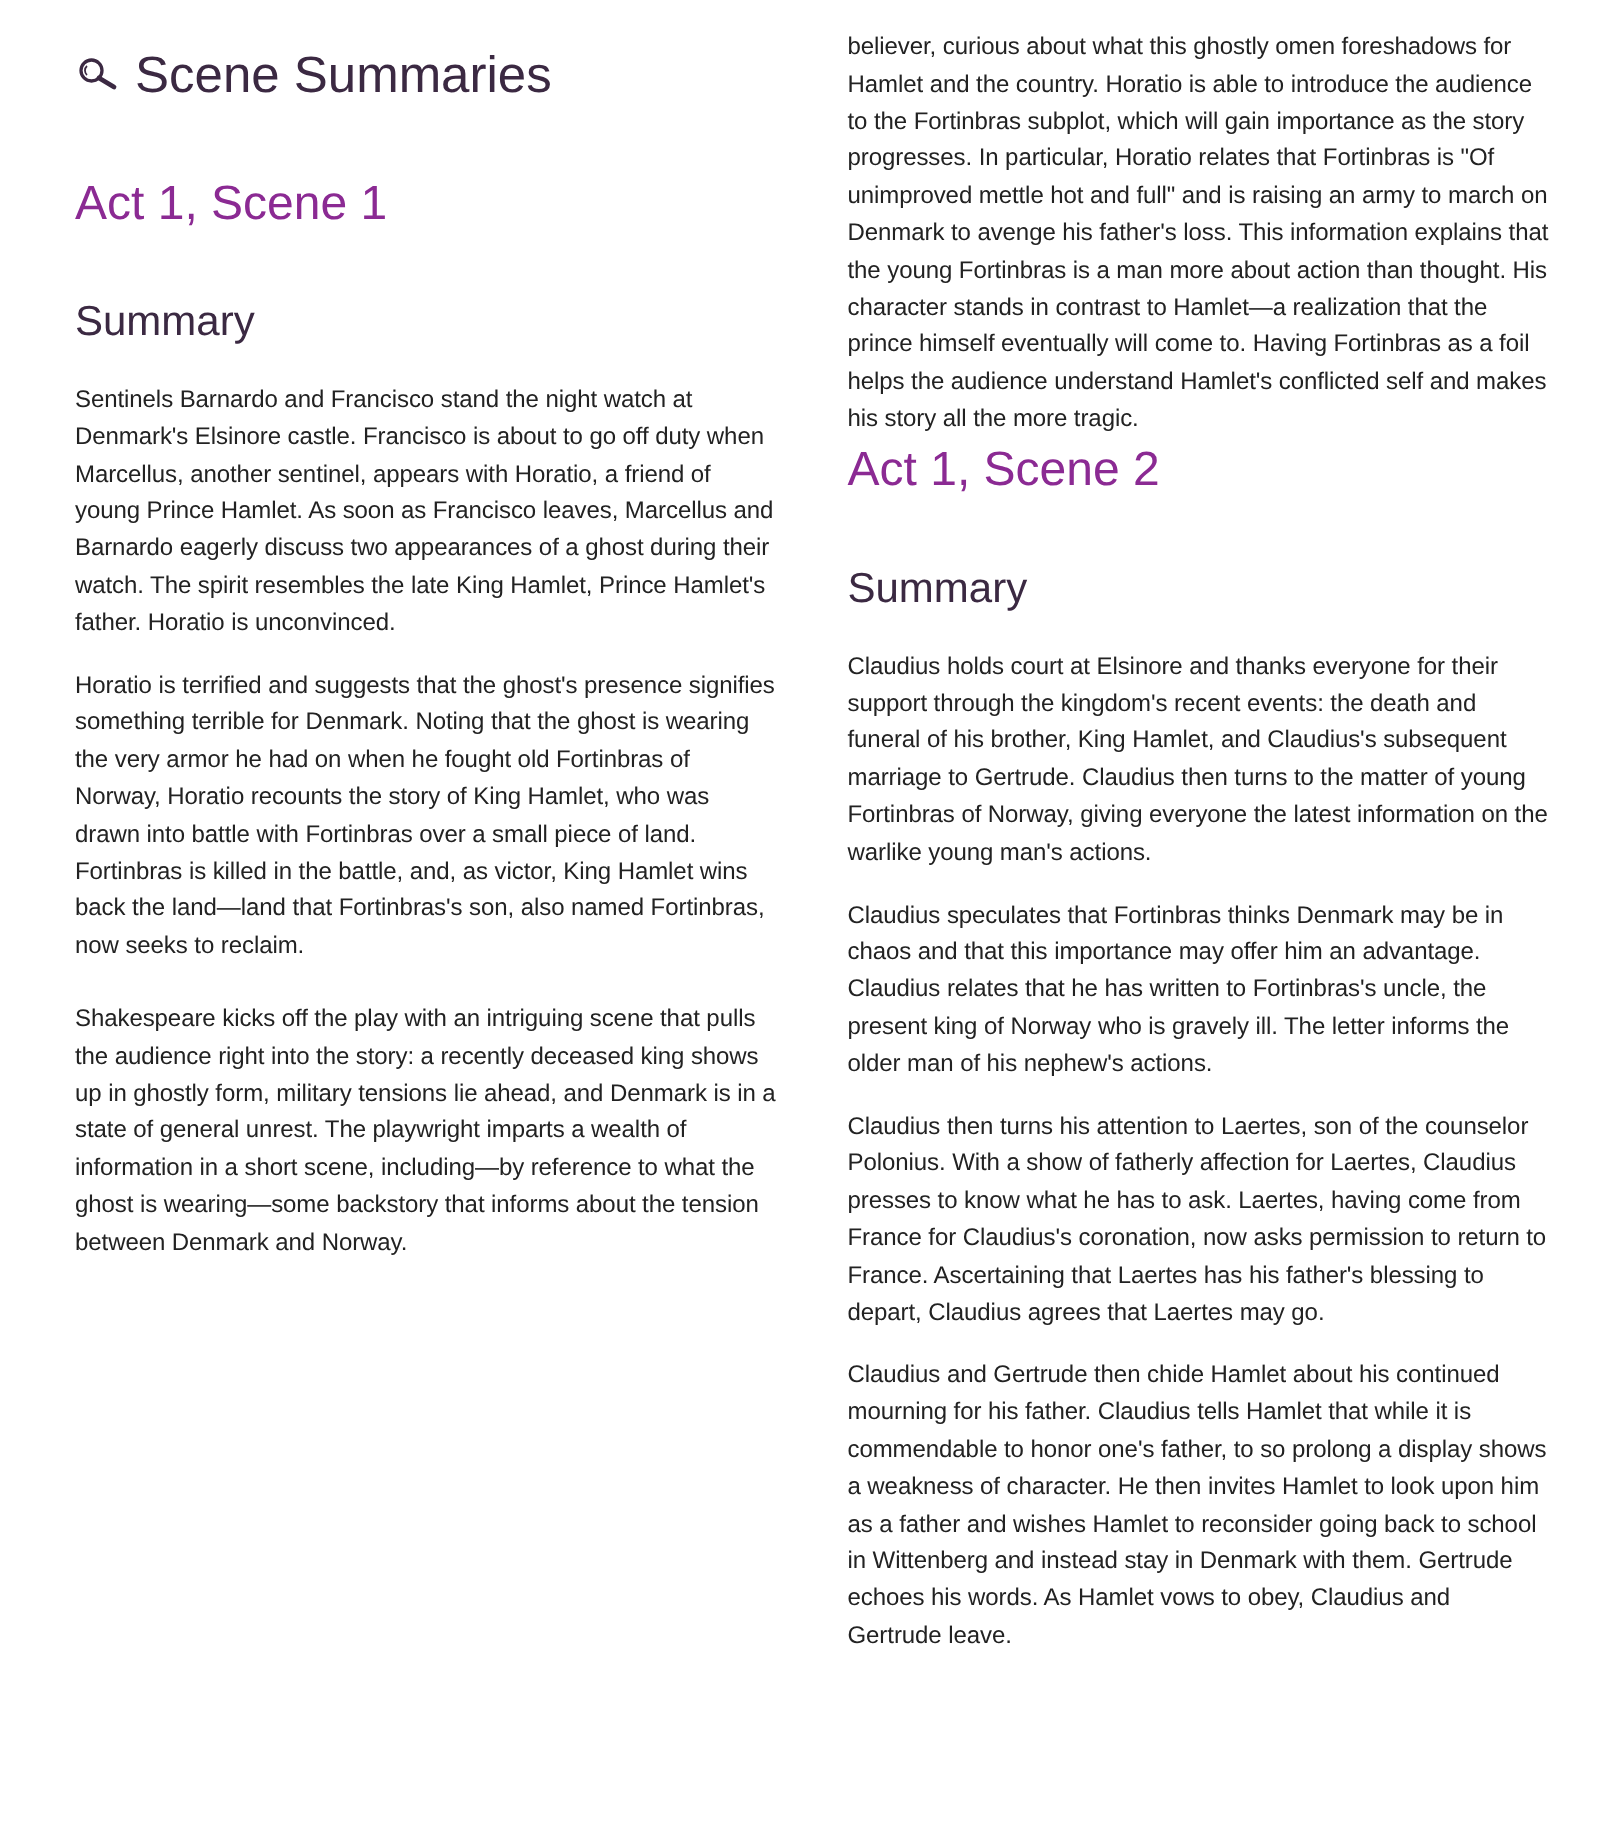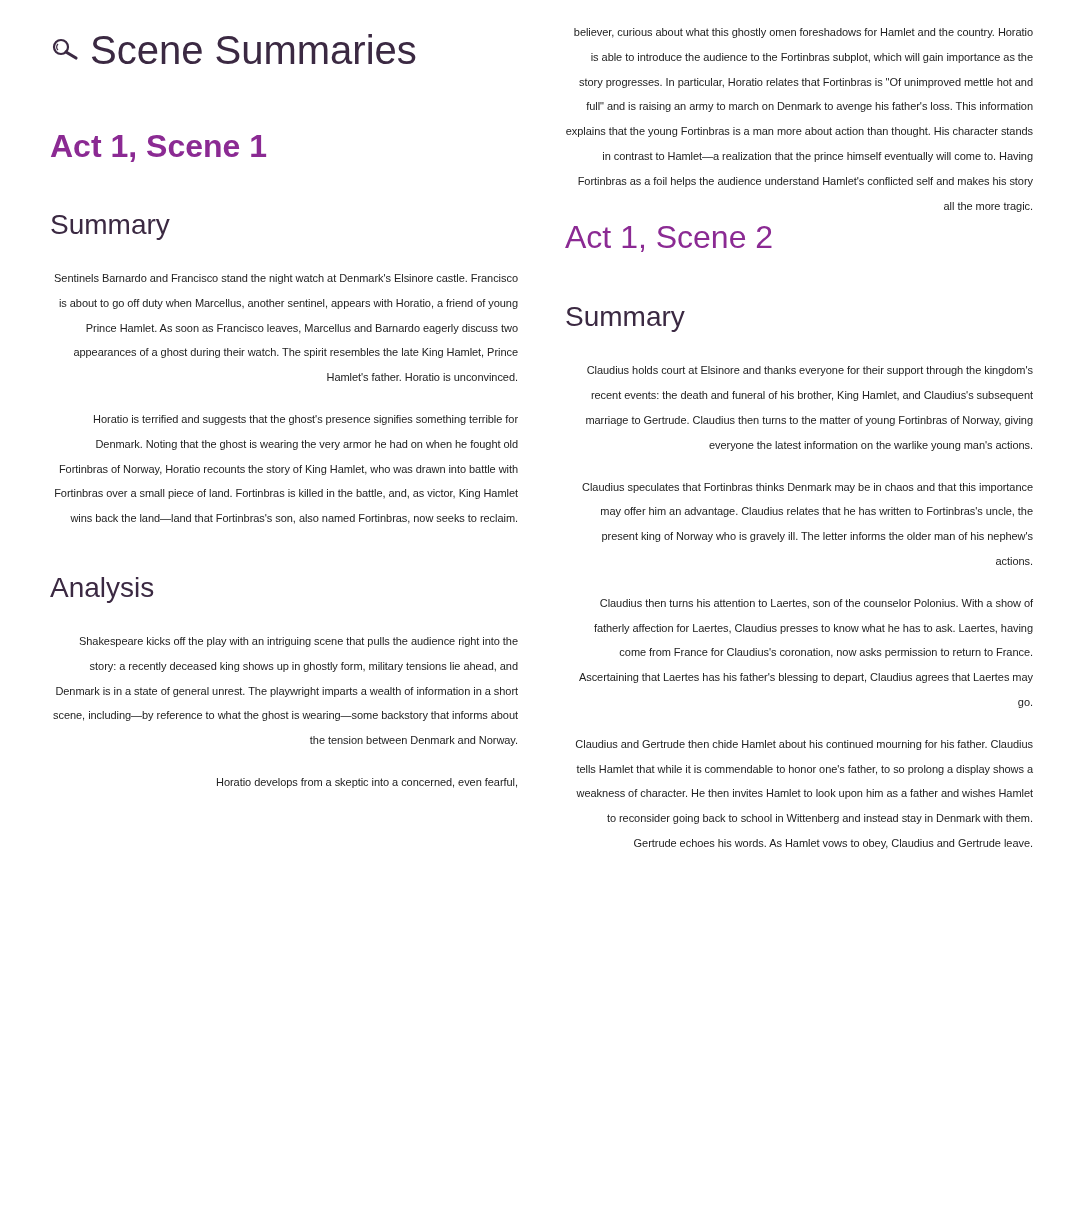--- a/index.html
+++ b/index.html
@@ -5,58 +5,55 @@
   html, body { margin: 0; padding: 0; background: #ffffff; }
   body {
     width: 1080px; height: 1227px; overflow: hidden; position: relative;
     font-family: "Liberation Sans", sans-serif; color: #1f1f1f;
   }
   .col { position: absolute; top: 0; width: 468px; }
   .col-left { left: 50px; }
   .col-right { left: 565px; }
   .page-title {
     display: flex; align-items: center; margin: 28px 0 0 0;
-    font-size: 40px; color: #3b2942; line-height: 44px; font-weight: normal;
+    font-size: 34px; color: #3b2942; line-height: 44px; font-weight: normal;
   }
   .page-title .icon { width: 36px; height: 30px; margin-right: 4px; }
   .act-heading {
     font-size: 32px; color: #8b2a93; font-weight: normal; line-height: 38px; margin: 0;
   }
   .sub-heading {
     font-size: 28px; color: #3b2942; font-weight: normal; line-height: 34px; margin: 0;
   }
   p.body {
-    font-size: 11px; line-height: 24.8px; margin: 0; color: #222;
+    font-size: 16px; line-height: 24.8px; margin: 0; color: #222;
     letter-spacing: -0.05px;
-    text-align: right;
   }
 </style>
 </head>
 <body>
 
 <div class="col col-left">
   <h1 class="page-title">
     <svg class="icon" viewBox="0 0 36 30">
       <circle cx="11" cy="12" r="7" fill="none" stroke="#3b2942" stroke-width="2.2"></circle>
       <path d="M8 9 a4 4 0 0 0 0 6" fill="none" stroke="#3b2942" stroke-width="1.2"></path>
       <line x1="16" y1="17" x2="26" y2="23" stroke="#3b2942" stroke-width="3.2" stroke-linecap="round"></line>
     </svg>
     <span>Scene Summaries</span>
   </h1>
 
-  <h2 class="act-heading" style="margin-top:55px;font-weight:bold;">Act 1, Scene 1</h2>
+  <h2 class="act-heading" style="margin-top:44px;">Act 1, Scene 1</h2>
   <h3 class="sub-heading" style="margin-top:43px;">Summary</h3>
 
   <p class="body" style="margin-top:24px;">Sentinels Barnardo and Francisco stand the night watch at Denmark's Elsinore castle. Francisco is about to go off duty when Marcellus, another sentinel, appears with Horatio, a friend of young Prince Hamlet. As soon as Francisco leaves, Marcellus and Barnardo eagerly discuss two appearances of a ghost during their watch. The spirit resembles the late King Hamlet, Prince Hamlet's father. Horatio is unconvinced.</p>
   <p class="body" style="margin-top:17px;">Horatio is terrified and suggests that the ghost's presence signifies something terrible for Denmark. Noting that the ghost is wearing the very armor he had on when he fought old Fortinbras of Norway, Horatio recounts the story of King Hamlet, who was drawn into battle with Fortinbras over a small piece of land. Fortinbras is killed in the battle, and, as victor, King Hamlet wins back the land—land that Fortinbras's son, also named Fortinbras, now seeks to reclaim.</p>
 
-  <h3 class="sub-heading" style="margin-top:40px;">Analysis</h3>
 
   <p class="body" style="margin-top:24px;">Shakespeare kicks off the play with an intriguing scene that pulls the audience right into the story: a recently deceased king shows up in ghostly form, military tensions lie ahead, and Denmark is in a state of general unrest. The playwright imparts a wealth of information in a short scene, including—by reference to what the ghost is wearing—some backstory that informs about the tension between Denmark and Norway.</p>
-  <p class="body" style="margin-top:17px;">Horatio develops from a skeptic into a concerned, even fearful,</p>
 </div>
 
 <div class="col col-right">
   <p class="body" style="margin-top:20px;">believer, curious about what this ghostly omen foreshadows for Hamlet and the country. Horatio is able to introduce the audience to the Fortinbras subplot, which will gain importance as the story progresses. In particular, Horatio relates that Fortinbras is "Of unimproved mettle hot and full" and is raising an army to march on Denmark to avenge his father's loss. This information explains that the young Fortinbras is a man more about action than thought. His character stands in contrast to Hamlet—a realization that the prince himself eventually will come to. Having Fortinbras as a foil helps the audience understand Hamlet's conflicted self and makes his story all the more tragic.</p>
 
   <h2 class="act-heading" style="">Act 1, Scene 2</h2>
   <h3 class="sub-heading" style="margin-top:44px;">Summary</h3>
 
   <p class="body" style="margin-top:24px;">Claudius holds court at Elsinore and thanks everyone for their support through the kingdom's recent events: the death and funeral of his brother, King Hamlet, and Claudius's subsequent marriage to Gertrude. Claudius then turns to the matter of young Fortinbras of Norway, giving everyone the latest information on the warlike young man's actions.</p>
   <p class="body" style="margin-top:17px;">Claudius speculates that Fortinbras thinks Denmark may be in chaos and that this importance may offer him an advantage. Claudius relates that he has written to Fortinbras's uncle, the present king of Norway who is gravely ill. The letter informs the older man of his nephew's actions.</p>

